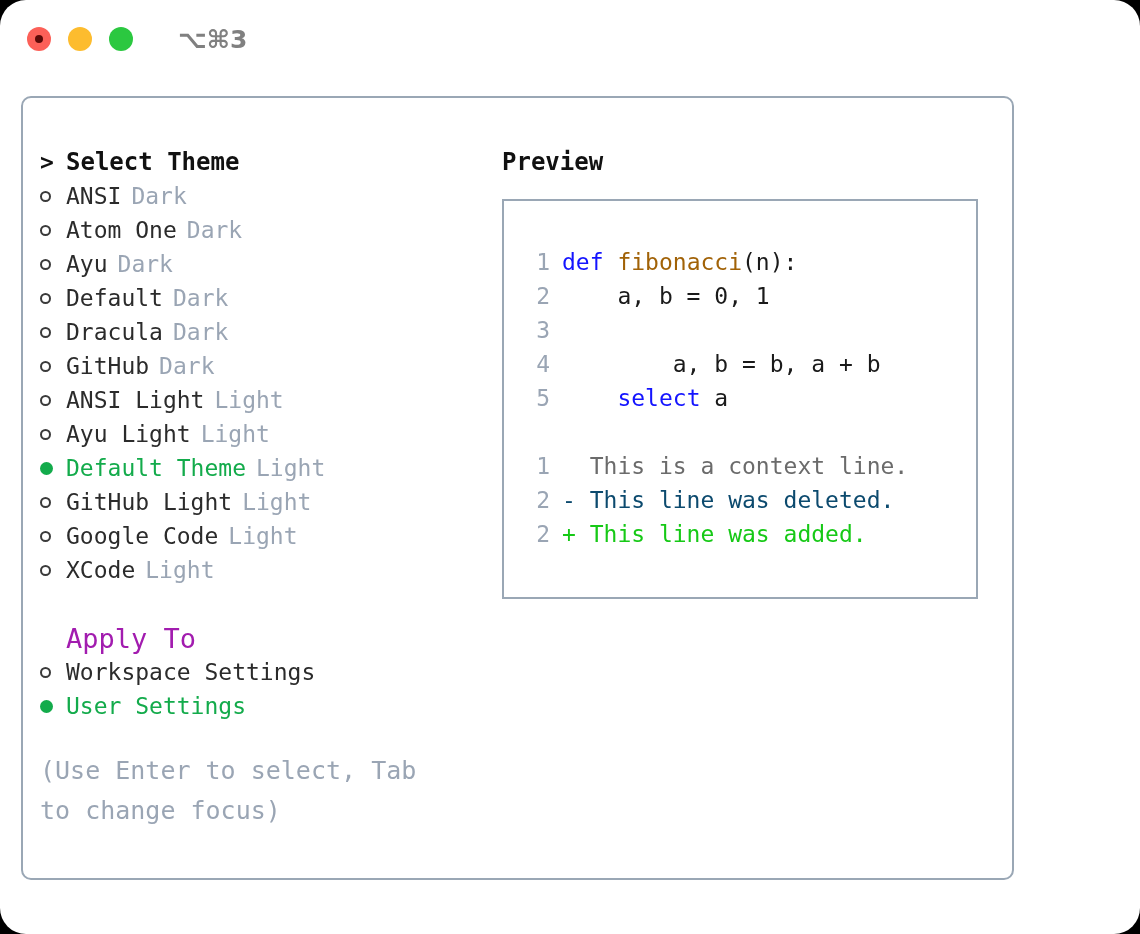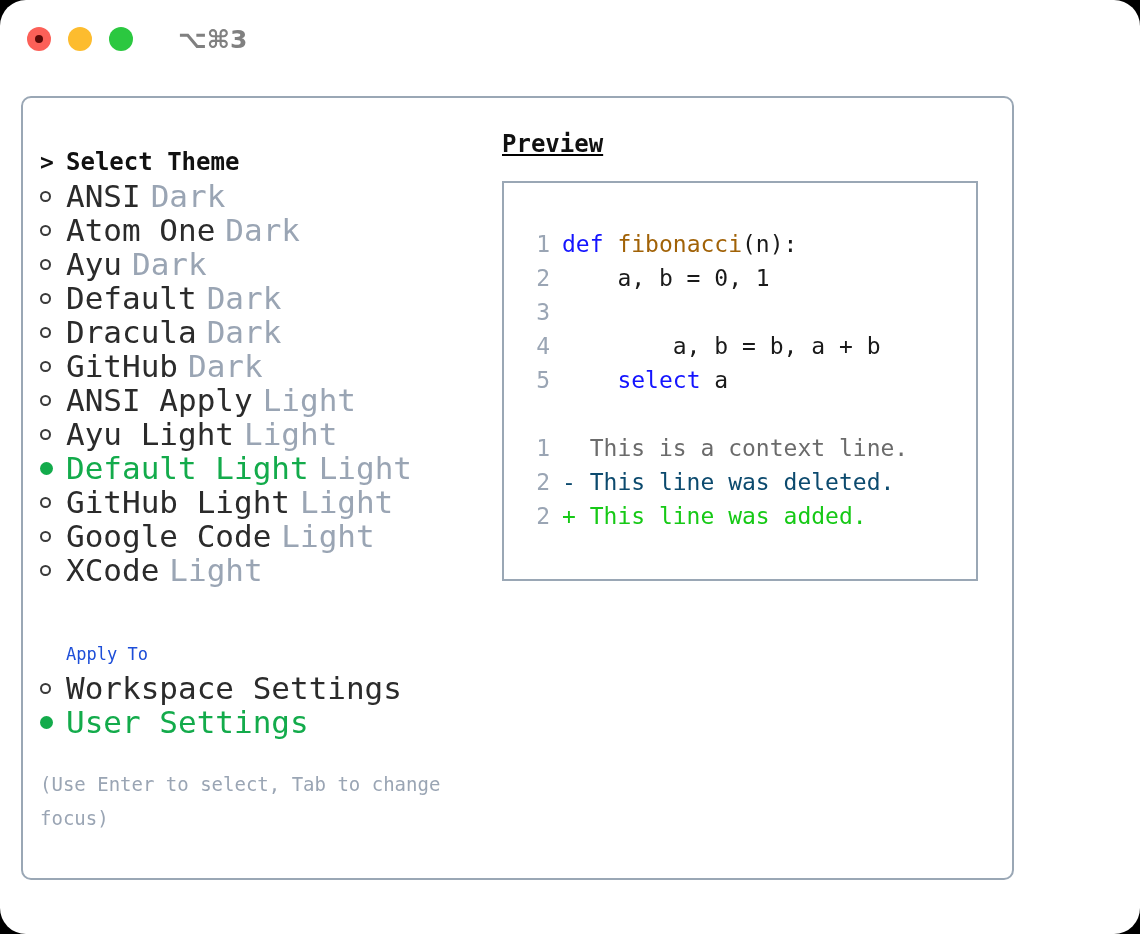--- a/index.html
+++ b/index.html
@@ -82,21 +82,21 @@
   .left-col {
     position: absolute;
     left: 17px;
     top: 47px;
     width: 450px;
   }
   .row {
     height: 34px;
     display: flex;
     align-items: center;
-    font-size: 31px;
+    font-size: 23px;
     white-space: pre;
     color: #2b2b2b;
   }
   .marker {
     width: 26px;
     flex: 0 0 26px;
     display: flex;
     align-items: center;
     justify-content: flex-start;
     font-size: 23px;
@@ -131,43 +131,41 @@
   .tag {
     color: #9aa5b4;
     margin-left: 10px;
   }
   .spacer-row { height: 34px; }
 
   .section-label {
     height: 34px;
     display: flex;
     align-items: center;
-    font-size: 17px;
-    color: #1d4ed8;
+    font-size: 27px;
+    color: #a21caf;
     padding-left: 26px;
     white-space: pre;
-    margin-top: 16px;
   }
 
   .hint {
     margin-top: 28px;
-    font-size: 19px;
+    font-size: 25px;
     color: #9aa5b4;
-    line-height: 34px;
+    line-height: 40px;
     width: 410px;
     white-space: pre-wrap;
   }
 
   
   .right-col {
     position: absolute;
     left: 479px;
-    top: 29px;
+    top: 47px;
     width: 490px;
-    text-decoration: underline;
   }
   .preview-title {
     font-size: 24px;
     font-weight: bold;
     color: #111111;
     height: 34px;
     display: flex;
     align-items: center;
   }
   .preview-box {
@@ -233,23 +231,23 @@
         <span>Select Theme</span>
       </div>
 
       <div id="theme-list">
           <div class="row"><span class="marker"><span class="dot-hollow"></span></span><span class="name">ANSI</span><span class="tag">Dark</span></div>
           <div class="row"><span class="marker"><span class="dot-hollow"></span></span><span class="name">Atom One</span><span class="tag">Dark</span></div>
           <div class="row"><span class="marker"><span class="dot-hollow"></span></span><span class="name">Ayu</span><span class="tag">Dark</span></div>
           <div class="row"><span class="marker"><span class="dot-hollow"></span></span><span class="name">Default</span><span class="tag">Dark</span></div>
           <div class="row"><span class="marker"><span class="dot-hollow"></span></span><span class="name">Dracula</span><span class="tag">Dark</span></div>
           <div class="row"><span class="marker"><span class="dot-hollow"></span></span><span class="name">GitHub</span><span class="tag">Dark</span></div>
-          <div class="row"><span class="marker"><span class="dot-hollow"></span></span><span class="name">ANSI Apply</span><span class="tag">Light</span></div>
+          <div class="row"><span class="marker"><span class="dot-hollow"></span></span><span class="name">ANSI Light</span><span class="tag">Light</span></div>
           <div class="row"><span class="marker"><span class="dot-hollow"></span></span><span class="name">Ayu Light</span><span class="tag">Light</span></div>
-          <div class="row"><span class="marker bullet"><span class="dot-filled"></span></span><span class="name sel">Default Light</span><span class="tag">Light</span></div>
+          <div class="row"><span class="marker bullet"><span class="dot-filled"></span></span><span class="name sel">Default Theme</span><span class="tag">Light</span></div>
           <div class="row"><span class="marker"><span class="dot-hollow"></span></span><span class="name">GitHub Light</span><span class="tag">Light</span></div>
           <div class="row"><span class="marker"><span class="dot-hollow"></span></span><span class="name">Google Code</span><span class="tag">Light</span></div>
           <div class="row"><span class="marker"><span class="dot-hollow"></span></span><span class="name">XCode</span><span class="tag">Light</span></div>
         </div>
 
       <div class="spacer-row"></div>
 
       <div class="section-label">Apply To</div>
 
       <div id="apply-list">

